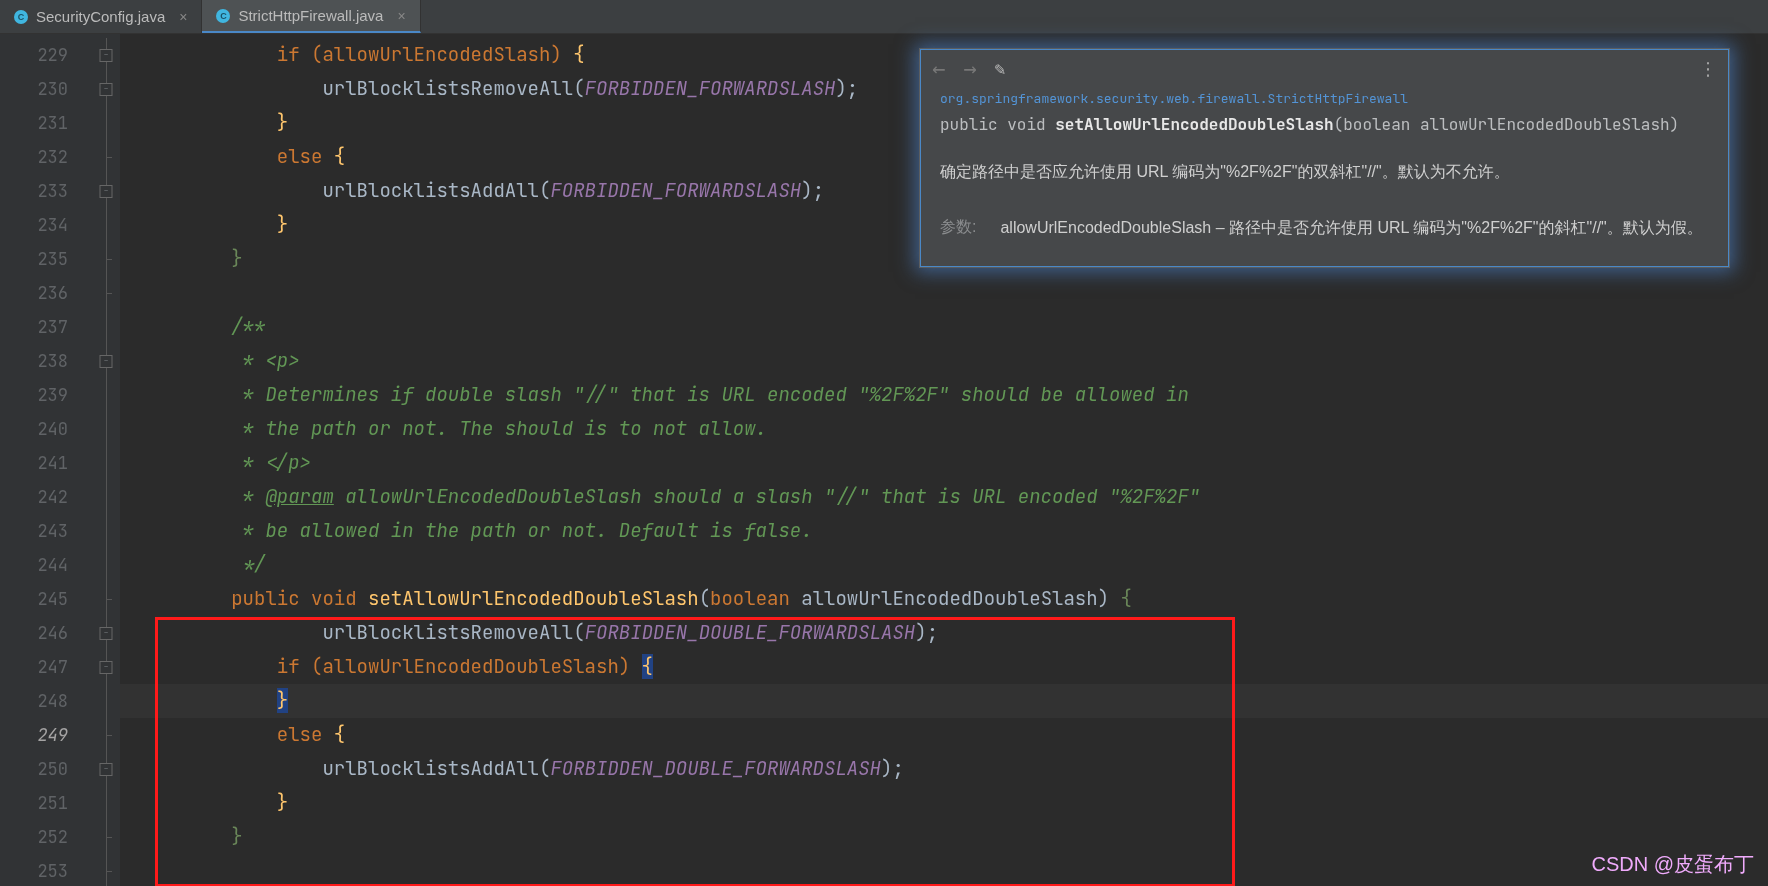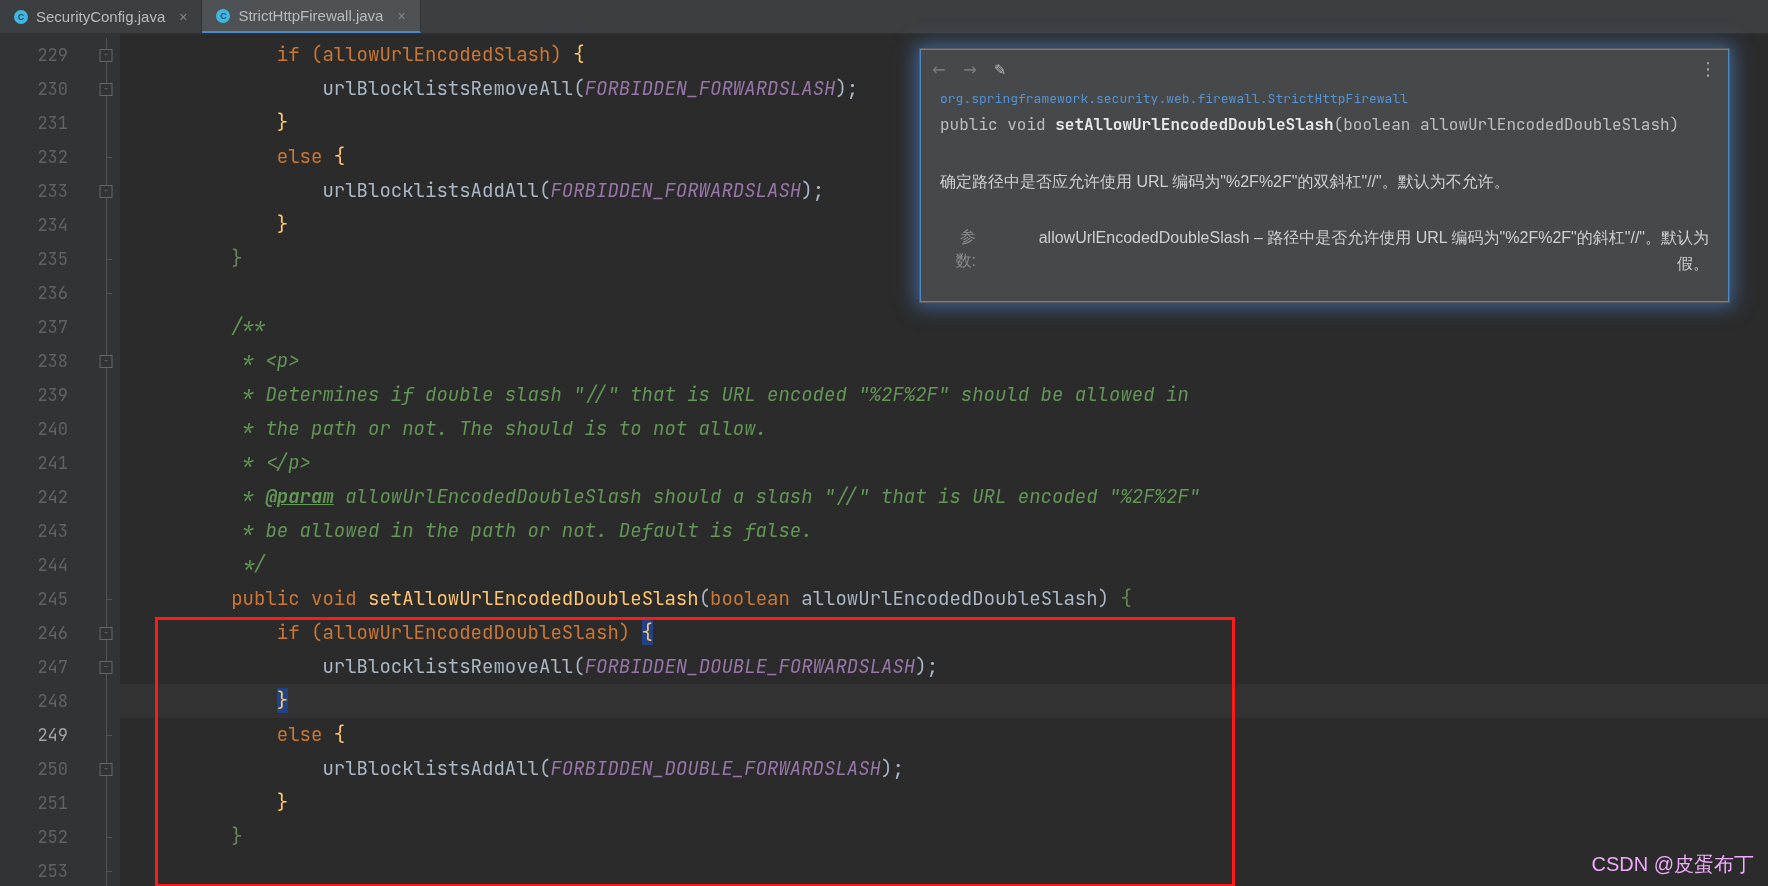--- a/index.html
+++ b/index.html
@@ -46,21 +46,21 @@
 }
 .gutter {
   width: 92px;
   background: #313335;
   text-align: right;
   padding-top: 4px;
   color: #606366;
   user-select: none;
 }
 .gutter .ln { height: 34px; line-height: 34px; padding-right: 24px; font-size: 17px; }
-.gutter .ln.current { color: #a4a3a3; }
+.gutter .ln.current { color: #a4a3a3; font-style: italic; }
 
 .fold-col {
   width: 28px;
   background: #313335;
   padding-top: 4px;
 }
 .fold-col .fc { height: 34px; display:flex; align-items:center; justify-content:center; color: #606366; font-size:12px; position:relative; }
 .fold-line::before {
   content:""; position:absolute; left:50%; top:0; bottom:0; width:1px; background:#555;
 }
@@ -82,21 +82,21 @@
 .line { height: 34px; line-height: 34px; white-space: pre; padding-left: 20px; font-size: 19px; }
 .line.current { background: #323232; }
 
 .kw { color: #cc7832; }
 .fn { color: #ffc66d; }
 .id { color: #a9b7c6; }
 .const { color: #9876aa; font-style: italic; text-align: right; }
 .br-y { color: #ffc66d; }
 .br-g { color: #6a8759; }
 .comment { color: #629755; font-style: italic; }
-.doc-tag { color: #629755; font-style: italic; text-decoration: underline; font-weight: bold; margin-top: 19px; }
+.doc-tag { color: #629755; font-style: italic; text-decoration: underline; font-weight: normal; margin-top: 19px; }
 
 .hl-box {
   position: absolute;
   border: 3px solid #ff1a1a;
   pointer-events: none;
 }
 
 .doc-popup {
   position: absolute;
   top: 48px;
@@ -115,22 +115,22 @@
 }
 .doc-popup .doc-toolbar .nav { color:#777; font-size:22px; }
 .doc-popup .doc-toolbar .edit { color:#bbb; font-size:18px; }
 .doc-popup .doc-toolbar .spacer { flex:1; }
 .doc-popup .doc-toolbar .more { color:#aaa; font-size:18px; }
 .doc-popup .doc-body { padding: 2px 20px 26px 20px; line-height: 1.6; }
 .doc-popup .qname { color:#5394d6; font-family: "JetBrains Mono", monospace; font-size:13px;}
 .doc-popup .sig { font-family: "JetBrains Mono", monospace; color:#bcbec0; margin-top:2px;}
 .doc-popup .sig .kw2 { color:#bcbec0; }
 .doc-popup .sig .m { font-weight:bold; color:#e8e8e8; }
-.doc-popup .desc { margin-top: 32px; color:#cfcfcf; }
-.doc-popup .params { display:flex; gap:40px; margin-top: 30px; text-align: right; }
+.doc-popup .desc { margin-top: 22px; color:#cfcfcf; }
+.doc-popup .params { display:flex; gap:24px; margin-top: 30px; }
 .doc-popup .plabel { color:#8a8c8e; min-width:24px; line-height:1.5; }
 .doc-popup .ptext { color:#cfcfcf; }
 .doc-popup .ptext .pname { font-weight: normal; }
 
 .watermark {
   position: absolute; right: 14px; bottom: 8px;
   color: #f0abfc; font-family: "Segoe UI","Microsoft YaHei", sans-serif; font-size: 20px;
 }
 .caret-hl { background:#214283; }
 </style>
@@ -217,22 +217,22 @@
     <div class="line"><span></span></div>
     <div class="line"><span class="comment">        /**</span></div>
     <div class="line"><span class="comment">         * &lt;p&gt;</span></div>
     <div class="line"><span class="comment">         * Determines if double slash "//" that is URL encoded "%2F%2F" should be allowed in</span></div>
     <div class="line"><span class="comment">         * the path or not. The should is to not allow.</span></div>
     <div class="line"><span class="comment">         * &lt;/p&gt;</span></div>
     <div class="line"><span class="comment">         * </span><span class="doc-tag">@param</span><span class="comment"> allowUrlEncodedDoubleSlash should a slash "//" that is URL encoded "%2F%2F"</span></div>
     <div class="line"><span class="comment">         * be allowed in the path or not. Default is false.</span></div>
     <div class="line"><span class="comment">         */</span></div>
     <div class="line"><span>        </span><span class="kw">public</span> <span class="kw">void</span> <span class="fn">setAllowUrlEncodedDoubleSlash</span><span>(</span><span class="kw">boolean</span><span> allowUrlEncodedDoubleSlash</span><span>) </span><span class="br-g">{</span></div>
+    <div class="line"><span>                </span><span class="id">urlBlocklistsRemoveAll</span><span>(</span><span class="const">FORBIDDEN_DOUBLE_FORWARDSLASH</span><span>);</span></div>
     <div class="line"><span class="kw">            if (allowUrlEncodedDoubleSlash) </span><span class="br-y caret-hl">{</span></div>
-    <div class="line"><span>                </span><span class="id">urlBlocklistsRemoveAll</span><span>(</span><span class="const">FORBIDDEN_DOUBLE_FORWARDSLASH</span><span>);</span></div>
     <div class="line current"><span>            </span><span class="br-y caret-hl">}</span></div>
     <div class="line"><span>            </span><span class="kw">else </span><span class="br-y">{</span></div>
     <div class="line"><span>                </span><span class="id">urlBlocklistsAddAll</span><span>(</span><span class="const">FORBIDDEN_DOUBLE_FORWARDSLASH</span><span>);</span></div>
     <div class="line"><span>            </span><span class="br-y">}</span></div>
     <div class="line"><span>        </span><span class="br-g">}</span></div>
     <div class="line"></div>
 
     <div class="hl-box" style="left:35px; top:583px; width:1080px; height:270px;"></div>
   </div>
 </div>

